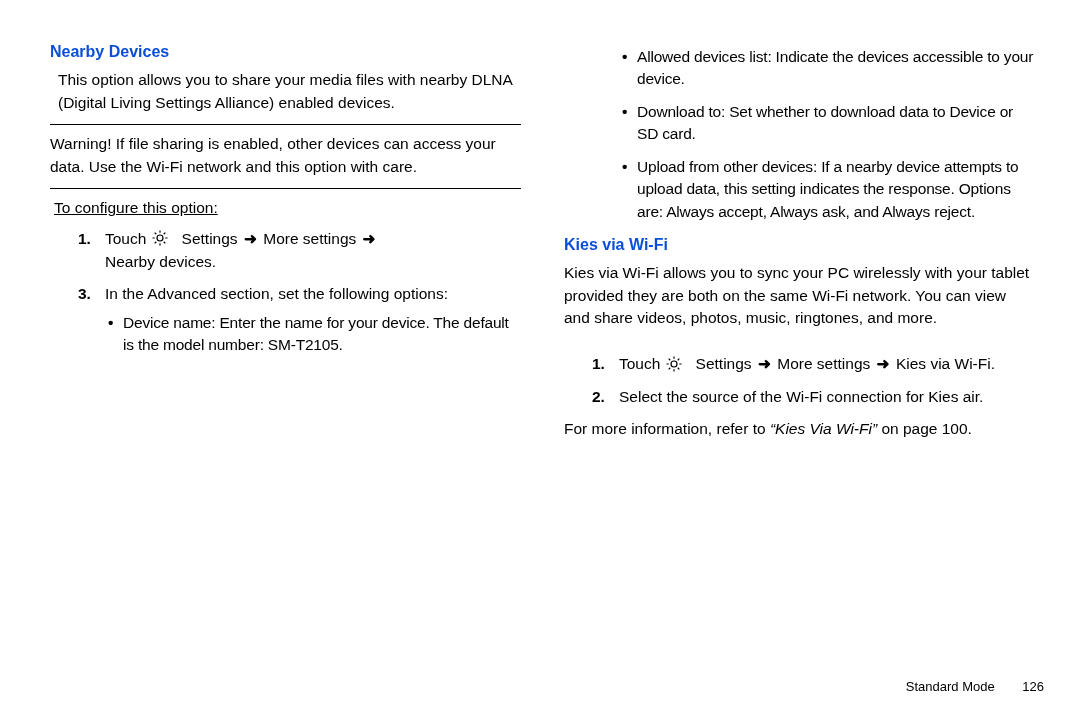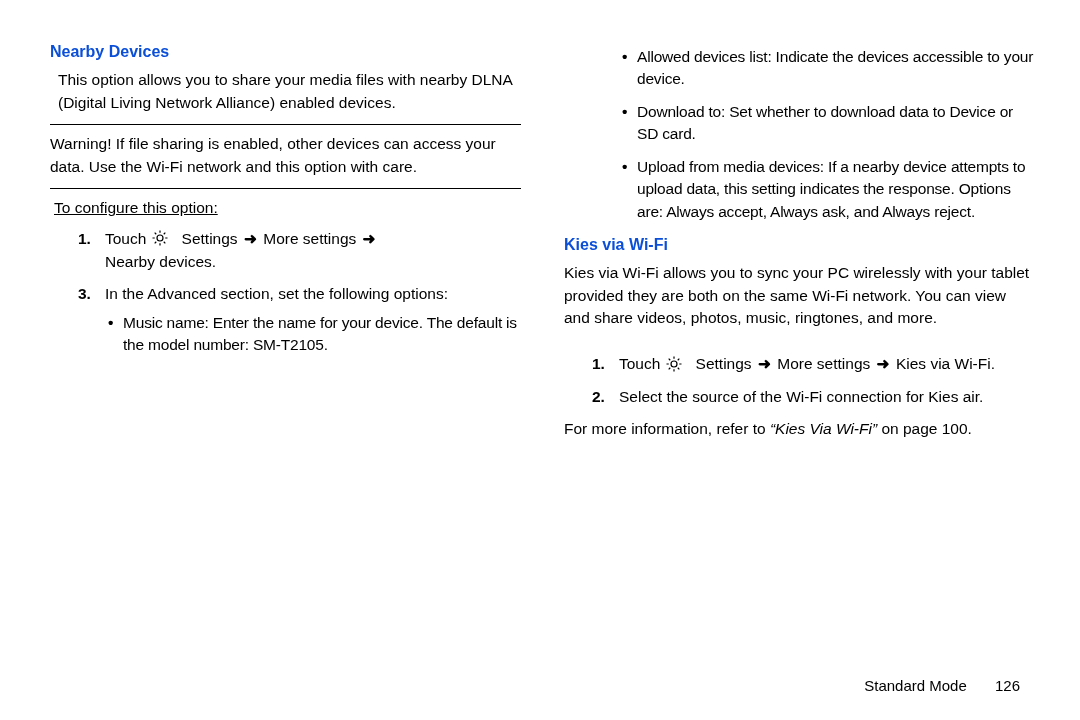--- a/index.html
+++ b/index.html
@@ -85,36 +85,36 @@
   .icon {
     display: inline-block;
     vertical-align: middle;
   }
   .gear-svg { width: 18px; height: 18px; vertical-align: -3px; }
   .check-svg { width: 20px; height: 20px; vertical-align: -4px; }
   .italic { font-style: italic; margin-top: 28px; }
   .footer {
     position: absolute;
     bottom: 26px;
-    right: 60px;
-    font-size: 15px;
+    right: 36px;
+    font-size: 13px;
   }
   .footer .pgnum { margin-left: 24px; }
   .nested-indent { padding-left: 55px; }
   .intro-para { margin-left: 8px; }
 </style>
 </head>
 <body>
 
 <div class="page">
   <div class="columns">
 
     <div class="col">
       <div class="heading-blue">Nearby Devices</div>
-      <div class="intro-para">This option allows you to share your media files with nearby DLNA (Digital Living Network Alliance) enabled devices.</div>
+      <div class="intro-para">This option allows you to share your media files with nearby DLNA (Digital Living Settings Alliance) enabled devices.</div>
       <hr class="rule">
       <div class="warning-block">
         <span class="b">Warning!</span>
         <span style="display:inline">If file sharing is enabled, other devices can access your data. Use the Wi-Fi network and this option with care.</span>
       </div>
       <hr class="rule">
       <div style="margin-top:6px; margin-left:4px;text-decoration:underline;">To configure this option:</div>
 
       <ol class="numbered">
         <li data-num="1.">
@@ -134,38 +134,38 @@
           <span class="arrow">➜</span>
           <br>
           <span class="b">Nearby devices</span><span>.</span>
         </li>
 
 
         <li data-num="3.">
           <span>In the Advanced section, set the following options:</span>
           <ul class="bulleted condensed">
             <li>
-              <span class="b">Music name</span><span>: Enter the name for your device. The default is the model number: SM-T2105.</span>
+              <span class="b">Device name</span><span>: Enter the name for your device. The default is the model number: SM-T2105.</span>
             </li>
           </ul>
         </li>
       </ol>
     </div>
 
     <div class="col">
       <div class="nested-indent">
         <ul class="bulleted condensed">
           <li>
             <span class="b">Allowed devices list</span><span>: Indicate the devices accessible to your device.</span>
           </li>
           <li>
             <span class="b">Download to</span><span>: Set whether to download data to Device or SD card.</span>
           </li>
           <li>
-            <span class="b">Upload from media devices</span><span>: If a nearby device attempts to upload data, this setting indicates the response. Options are: Always accept, Always ask, and Always reject.</span>
+            <span class="b">Upload from other devices</span><span>: If a nearby device attempts to upload data, this setting indicates the response. Options are: Always accept, Always ask, and Always reject.</span>
           </li>
         </ul>
       </div>
 
       <div class="heading-blue" style="margin-top:8px;">Kies via Wi-Fi</div>
       <div>Kies via Wi-Fi allows you to sync your PC wirelessly with your tablet provided they are both on the same Wi-Fi network. You can view and share videos, photos, music, ringtones, and more.</div>
 
       <ol class="numbered" style="margin-top:23px;">
         <li data-num="1.">
           <span>Touch </span>

